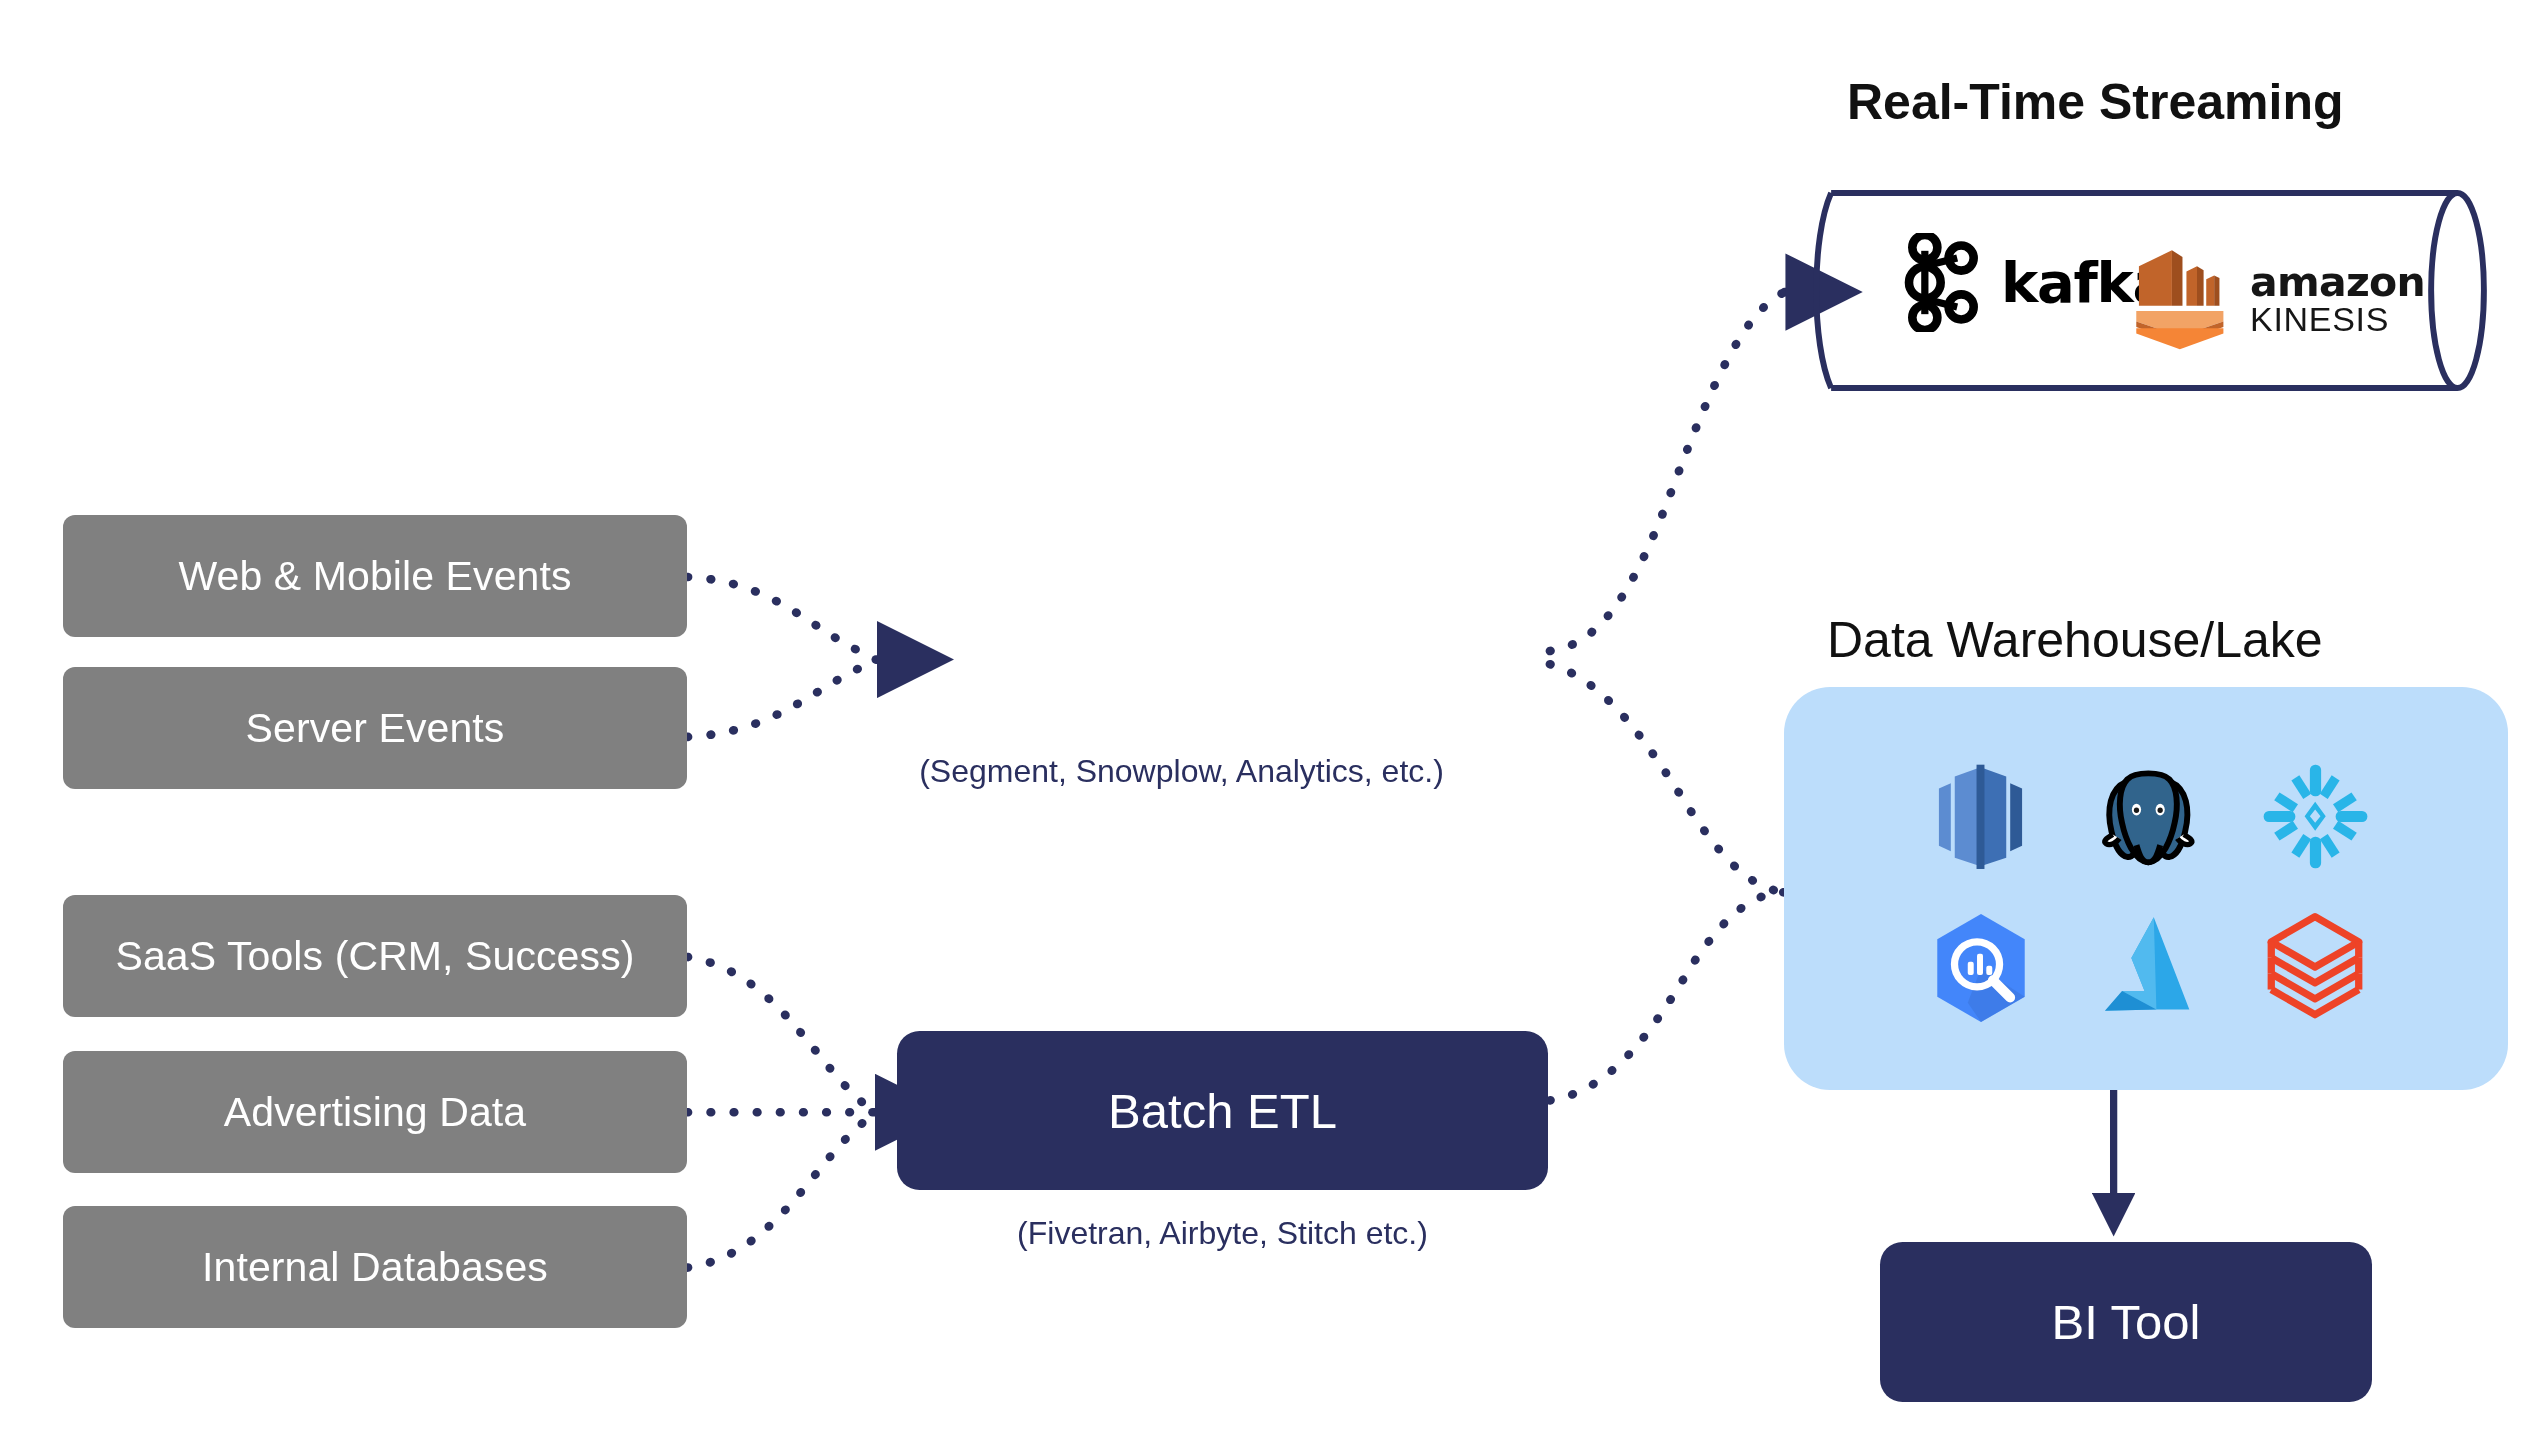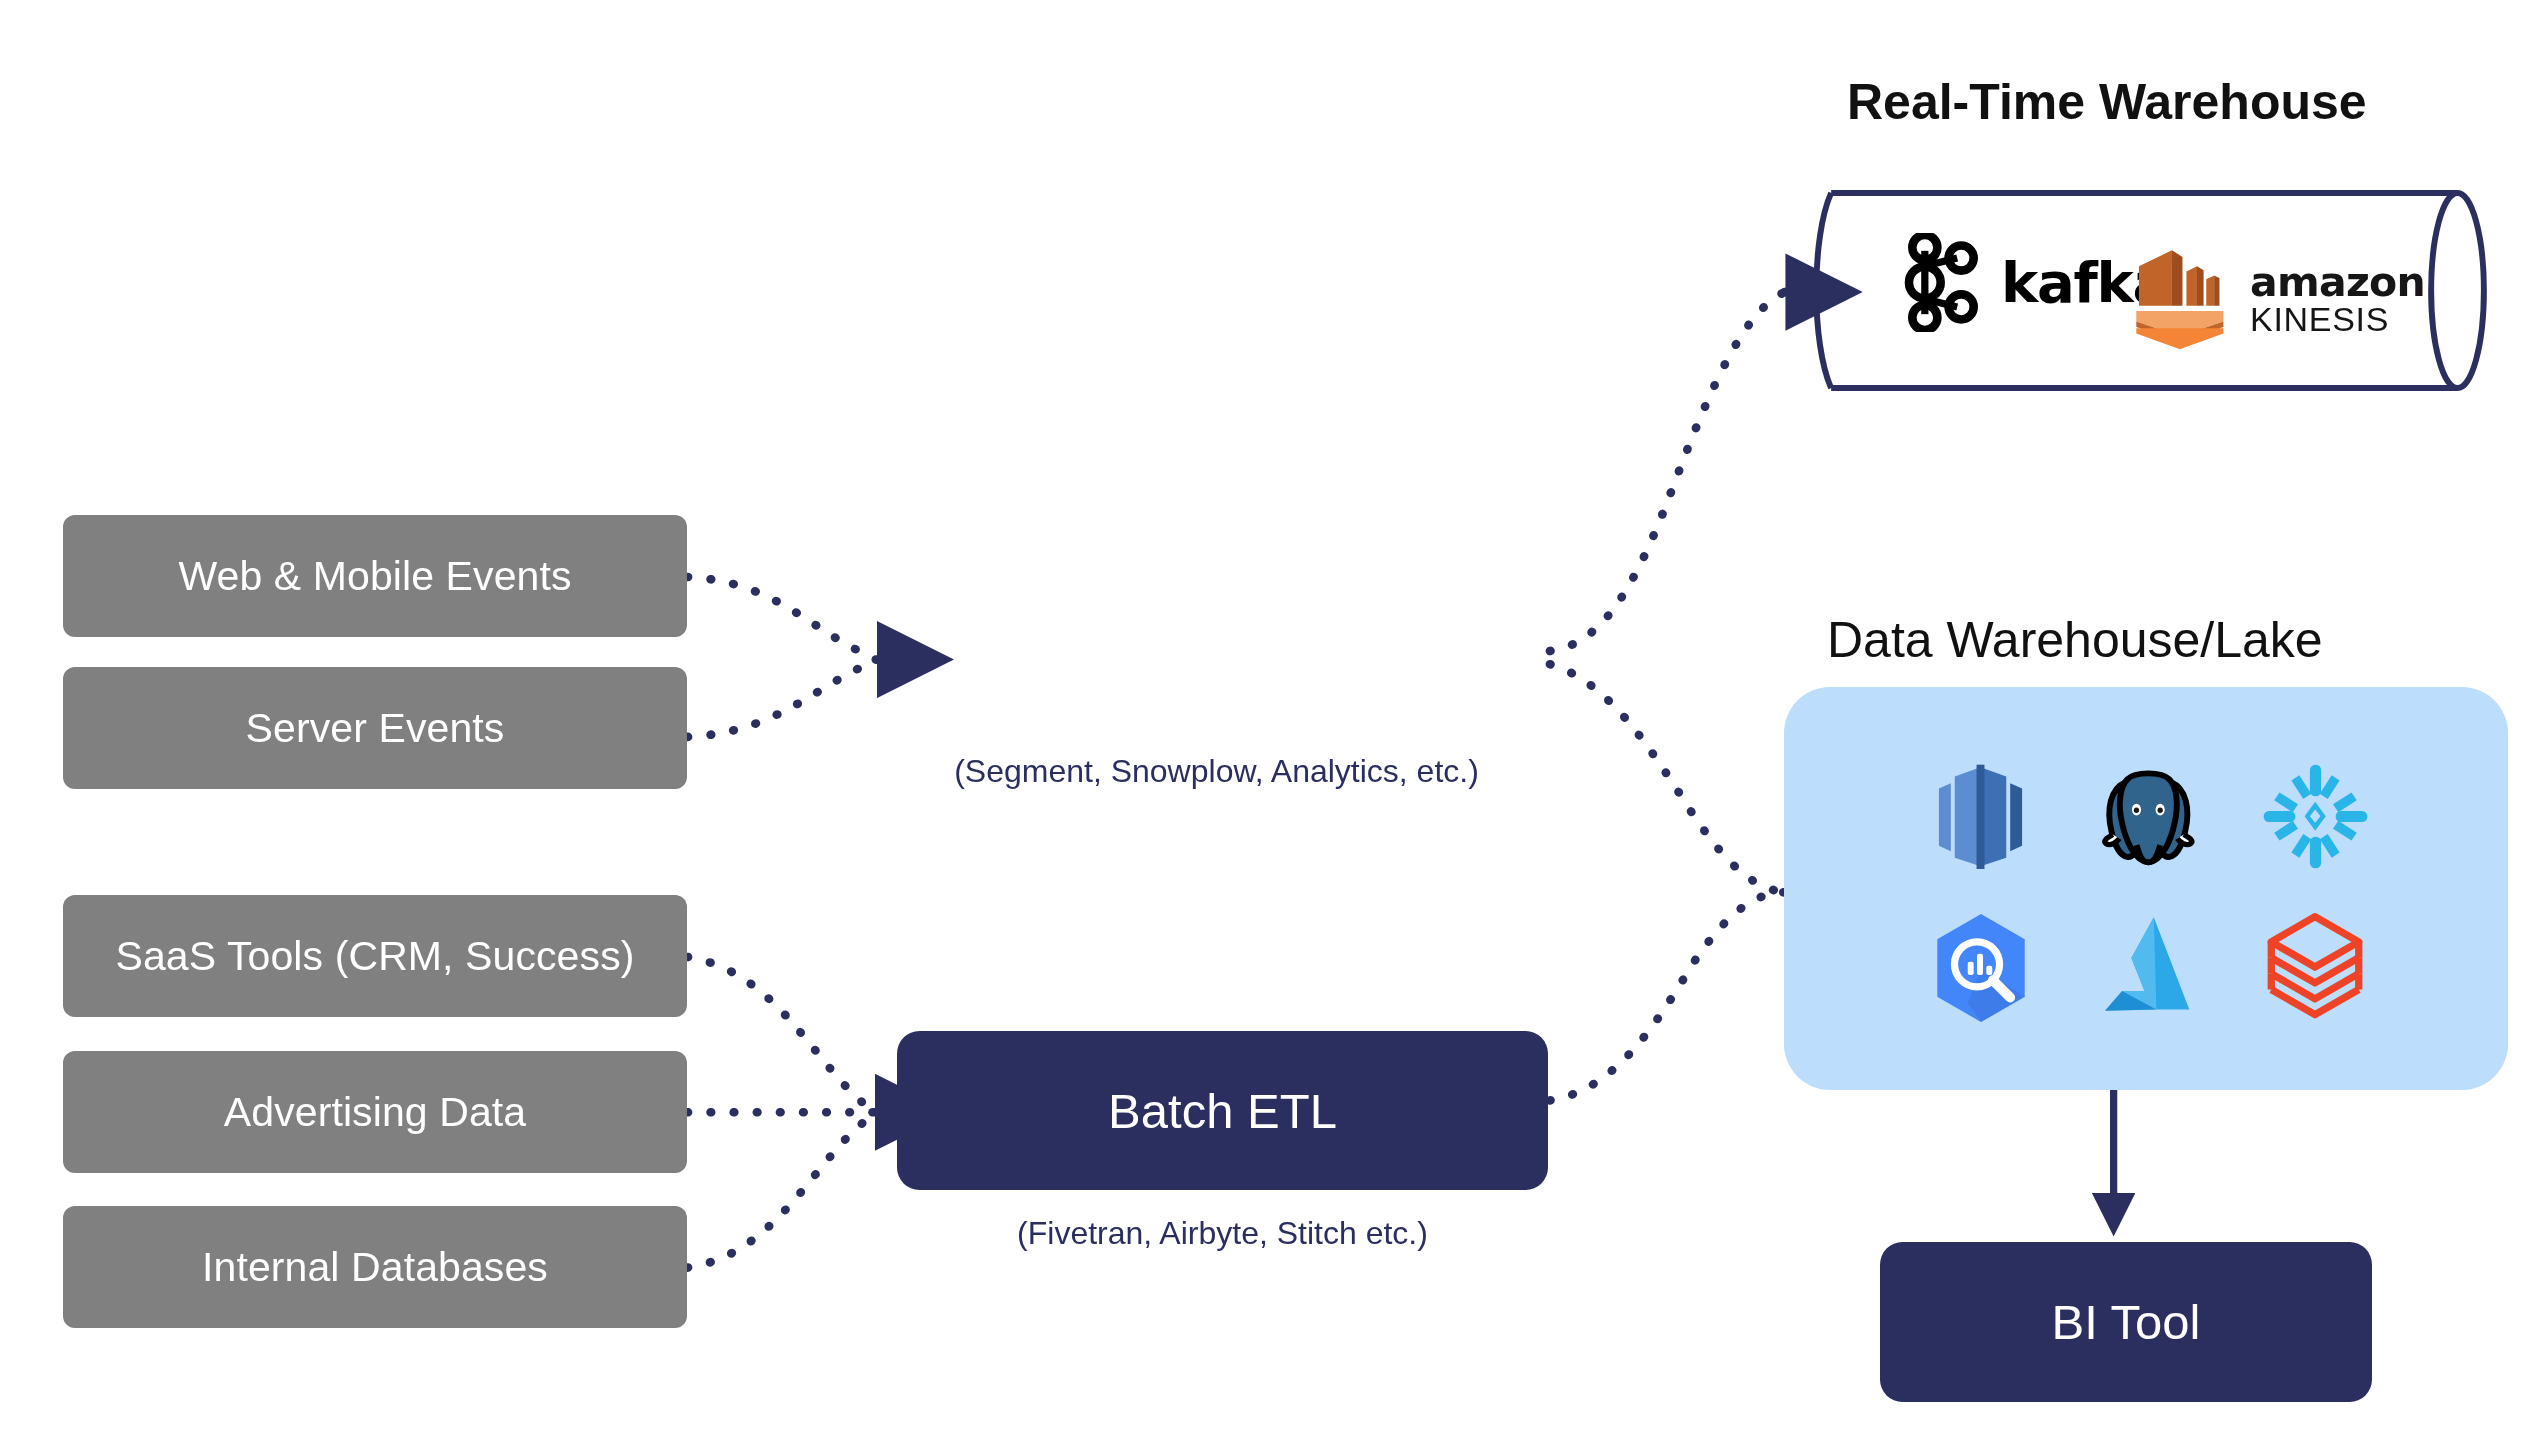--- a/index.html
+++ b/index.html
@@ -169,28 +169,28 @@
   <div class="src-box" style="left:63px;  top:895px; width:624px; height:122px;">
     <span>SaaS Tools (CRM, Success)</span>
   </div>
   <div class="src-box" style="left:63px;  top:1206px; width:624px; height:122px;">
     <span>Internal Databases</span>
   </div>
   <div class="src-box" style="left:63px;  top:1051px; width:624px; height:122px;">
     <span>Advertising Data</span>
   </div>
 
-  <div class="caption" style="left:891px; top:753px; width:651px;">(Segment, Snowplow, Analytics, etc.)</div>
+  <div class="caption" style="left:856px; top:753px; width:651px;">(Segment, Snowplow, Analytics, etc.)</div>
 
   <div class="proc-box" style="left:897px; top:1031px; width:651px; height:159px;">
     <span>Batch ETL</span>
   </div>
   <div class="caption" style="left:897px; top:1215px; width:651px;">(Fivetran, Airbyte, Stitch etc.)</div>
 
-  <div class="section-title title-bold" style="left:1847px; top:73px;">Real-Time Warehouse</div>
+  <div class="section-title title-bold" style="left:1847px; top:73px;">Real-Time Streaming</div>
 
   <svg id="streaming-cylinder" style="left:1804px; top:185px;" width="707" height="211" viewBox="0 0 1070 320">
 
     <path d="M40,12 L990,12" fill="none" stroke="#2A2F5F" stroke-width="9"></path>
     <path d="M40,308 L990,308" fill="none" stroke="#2A2F5F" stroke-width="9"></path>
     <path d="M40,12 C10,80 10,240 40,308" fill="none" stroke="#2A2F5F" stroke-width="9"></path>
     <ellipse cx="990" cy="160" rx="40" ry="148" fill="none" stroke="#2A2F5F" stroke-width="9"></ellipse>
   </svg>
 
   <div class="logo-row" style="left:1903px; top:233px;">

